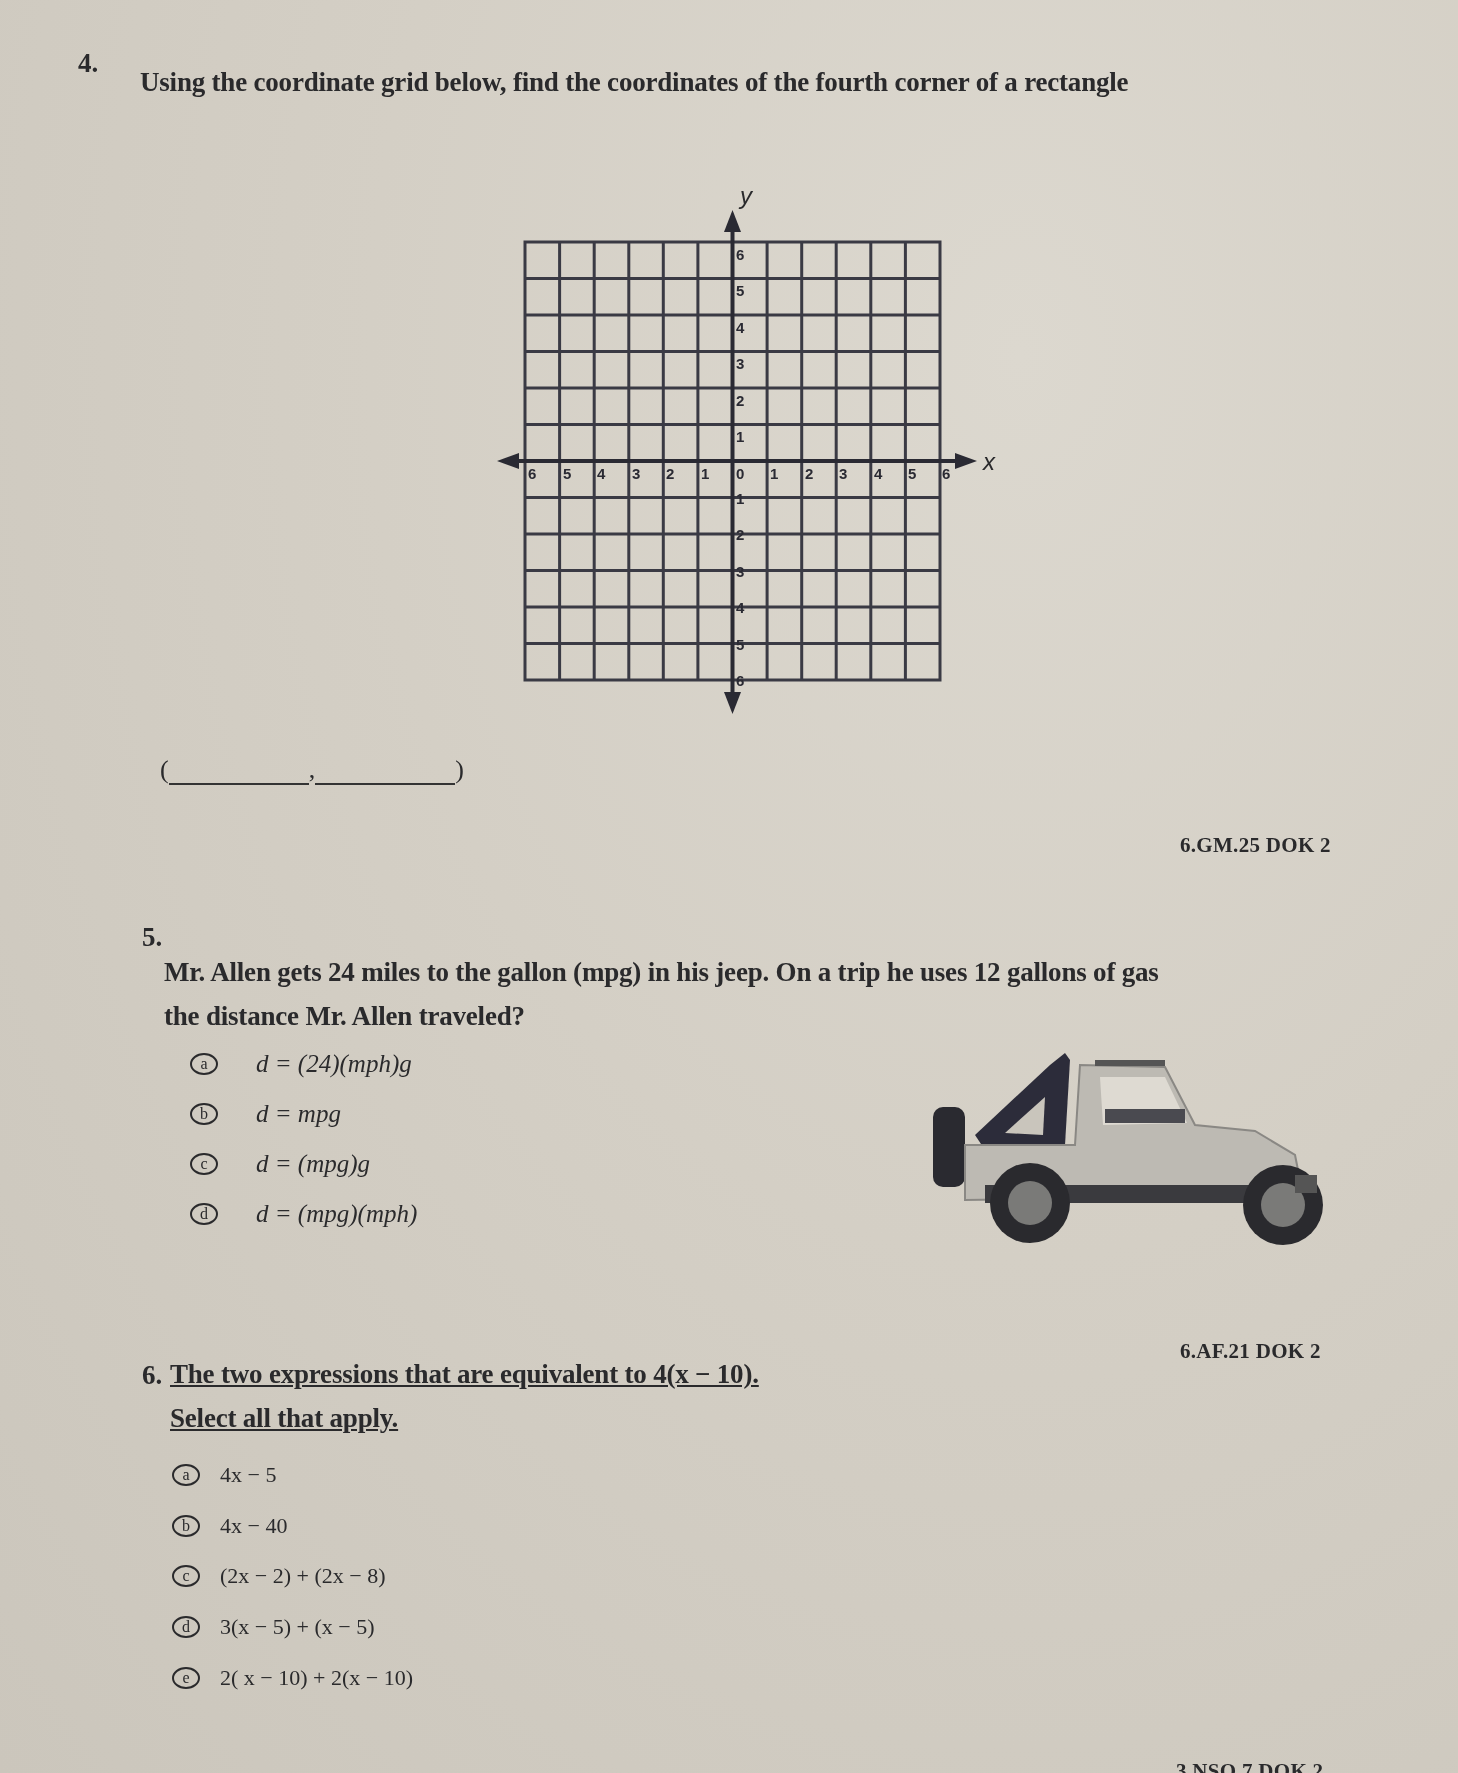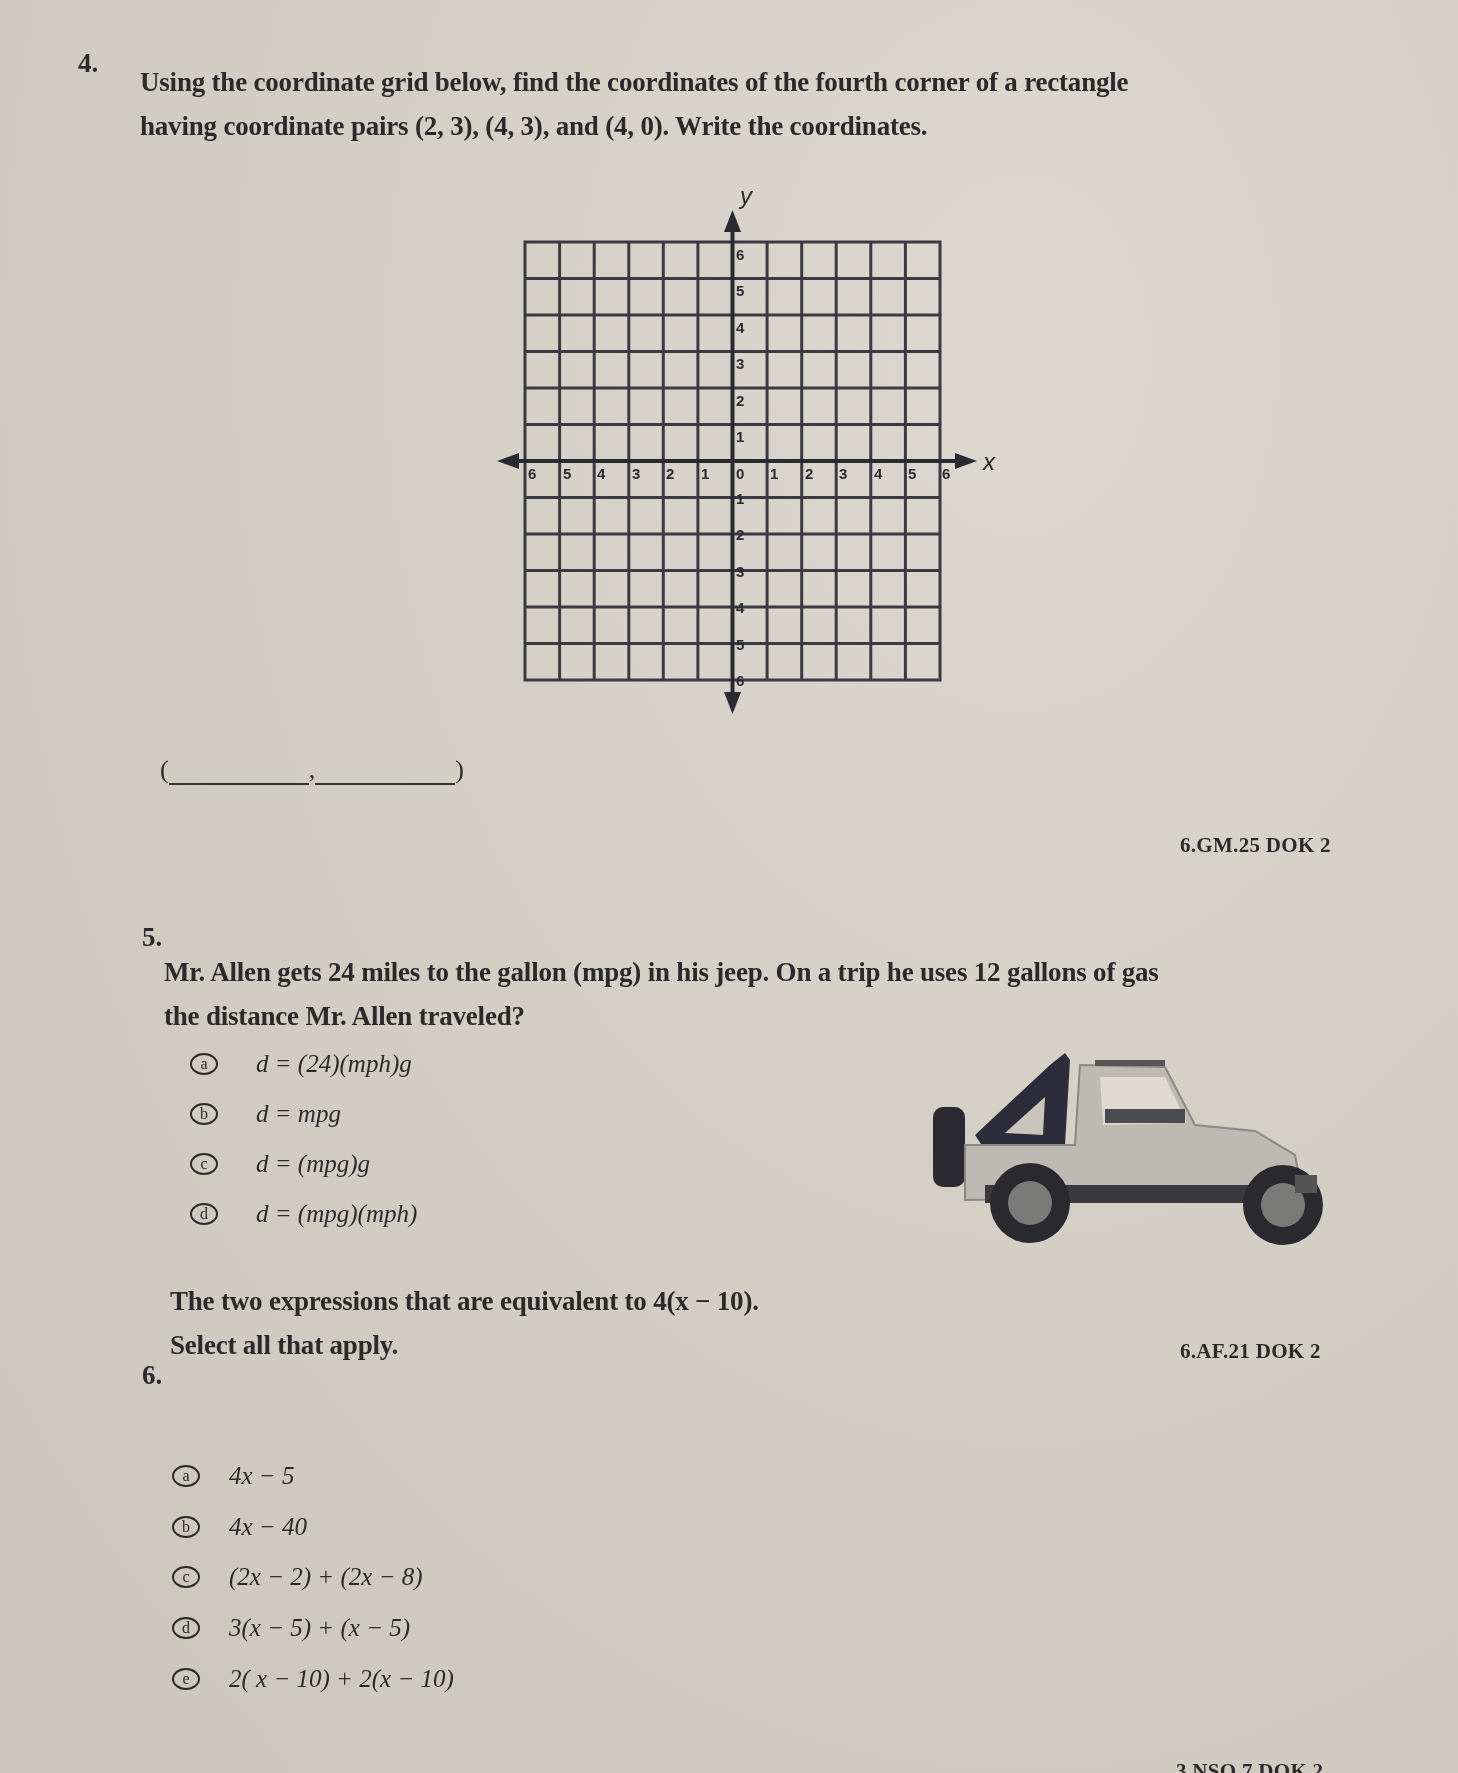--- a/index.html
+++ b/index.html
@@ -14,32 +14,31 @@
     .qnum { font-size: 27px; font-weight: bold; }
     .qtext { font-size: 27px; font-weight: bold; line-height: 44px; letter-spacing: -0.2px; }
     .std { font-size: 21px; font-weight: bold; letter-spacing: 0.3px; margin-top: 15px; }
     .opt { position: absolute; display: flex; align-items: center; }
     .bubble {
       width: 28px; height: 22px; border: 2.5px solid #2a2a2c; border-radius: 50%;
       display: flex; align-items: center; justify-content: center;
       font-size: 16px; font-family: "Liberation Serif", serif; line-height: 1; box-sizing: border-box;
     }
     .optexpr { font-size: 25px; margin-left: 38px; font-style: italic; text-align: right; }
-    .optexpr6 { font-size: 25px; margin-left: 29px; font-style: italic; }
+    .optexpr6 { font-size: 22px; margin-left: 20px; }
     .answer-blank { display: flex; align-items: flex-end; font-size: 26px; }
     .blank-line { display: inline-block; width: 140px; border-bottom: 2.5px solid #333; height: 22px; }
     svg text { font-family: "Liberation Sans", sans-serif; }
   </style>
 </head>
 <body>
 
 <div class="abs qnum" style="left:78px; top:48px;">4.</div>
 <div class="abs qtext" style="left:140px; top:42px; white-space:nowrap;margin-top:18px;">
   <div>Using the coordinate grid below, find the coordinates of the fourth corner of a rectangle</div>
-  <div>having coordinate pairs (2, 3), (4, 3), and (4, 0). Write the coordinates.</div>
 </div>
 
 <div class="abs" style="left:495px; top:180px; width:520px; height:550px;">
   <svg width="520" height="550" viewBox="0 0 520 550">
 
     <text x="245" y="24" font-size="24" font-style="italic" font-family="Liberation Serif" fill="#2a2a2c">y</text>
 
     <g stroke="#3a3a44" stroke-width="3" fill="none">
       <rect x="30" y="62" width="415" height="438"></rect>
       <line x1="64.6" y1="62" x2="64.6" y2="500"></line>
@@ -163,21 +162,21 @@
     <circle cx="358" cy="170" r="40" fill="#2a2a2e"></circle>
     <circle cx="358" cy="170" r="22" fill="#7a7a78"></circle>
 
     <rect x="370" y="140" width="22" height="18" fill="#555"></rect>
   </svg>
 </div>
 
 <div class="abs std" style="left:1180px; top:1324px;">6.AF.21 DOK 2</div>
 
 <div class="abs qnum" style="left:142px; top:1360px;">6.</div>
-<div class="abs qtext" style="left:170px; top:1279px; white-space:nowrap; line-height:44px;">
+<div class="abs qtext" style="left:170px; top:1352px; white-space:nowrap; line-height:44px;text-decoration:underline;">
   <div>The two expressions that are equivalent to 4(x − 10).</div>
   <div>Select all that apply.</div>
 </div>
 
 <div class="opt" style="left:172px; top:1462px;">
   <span class="bubble">a</span>
   <span class="optexpr6">4x − 5</span>
 </div>
 <div class="opt" style="left:172px; top:1513px;">
   <span class="bubble">b</span>

